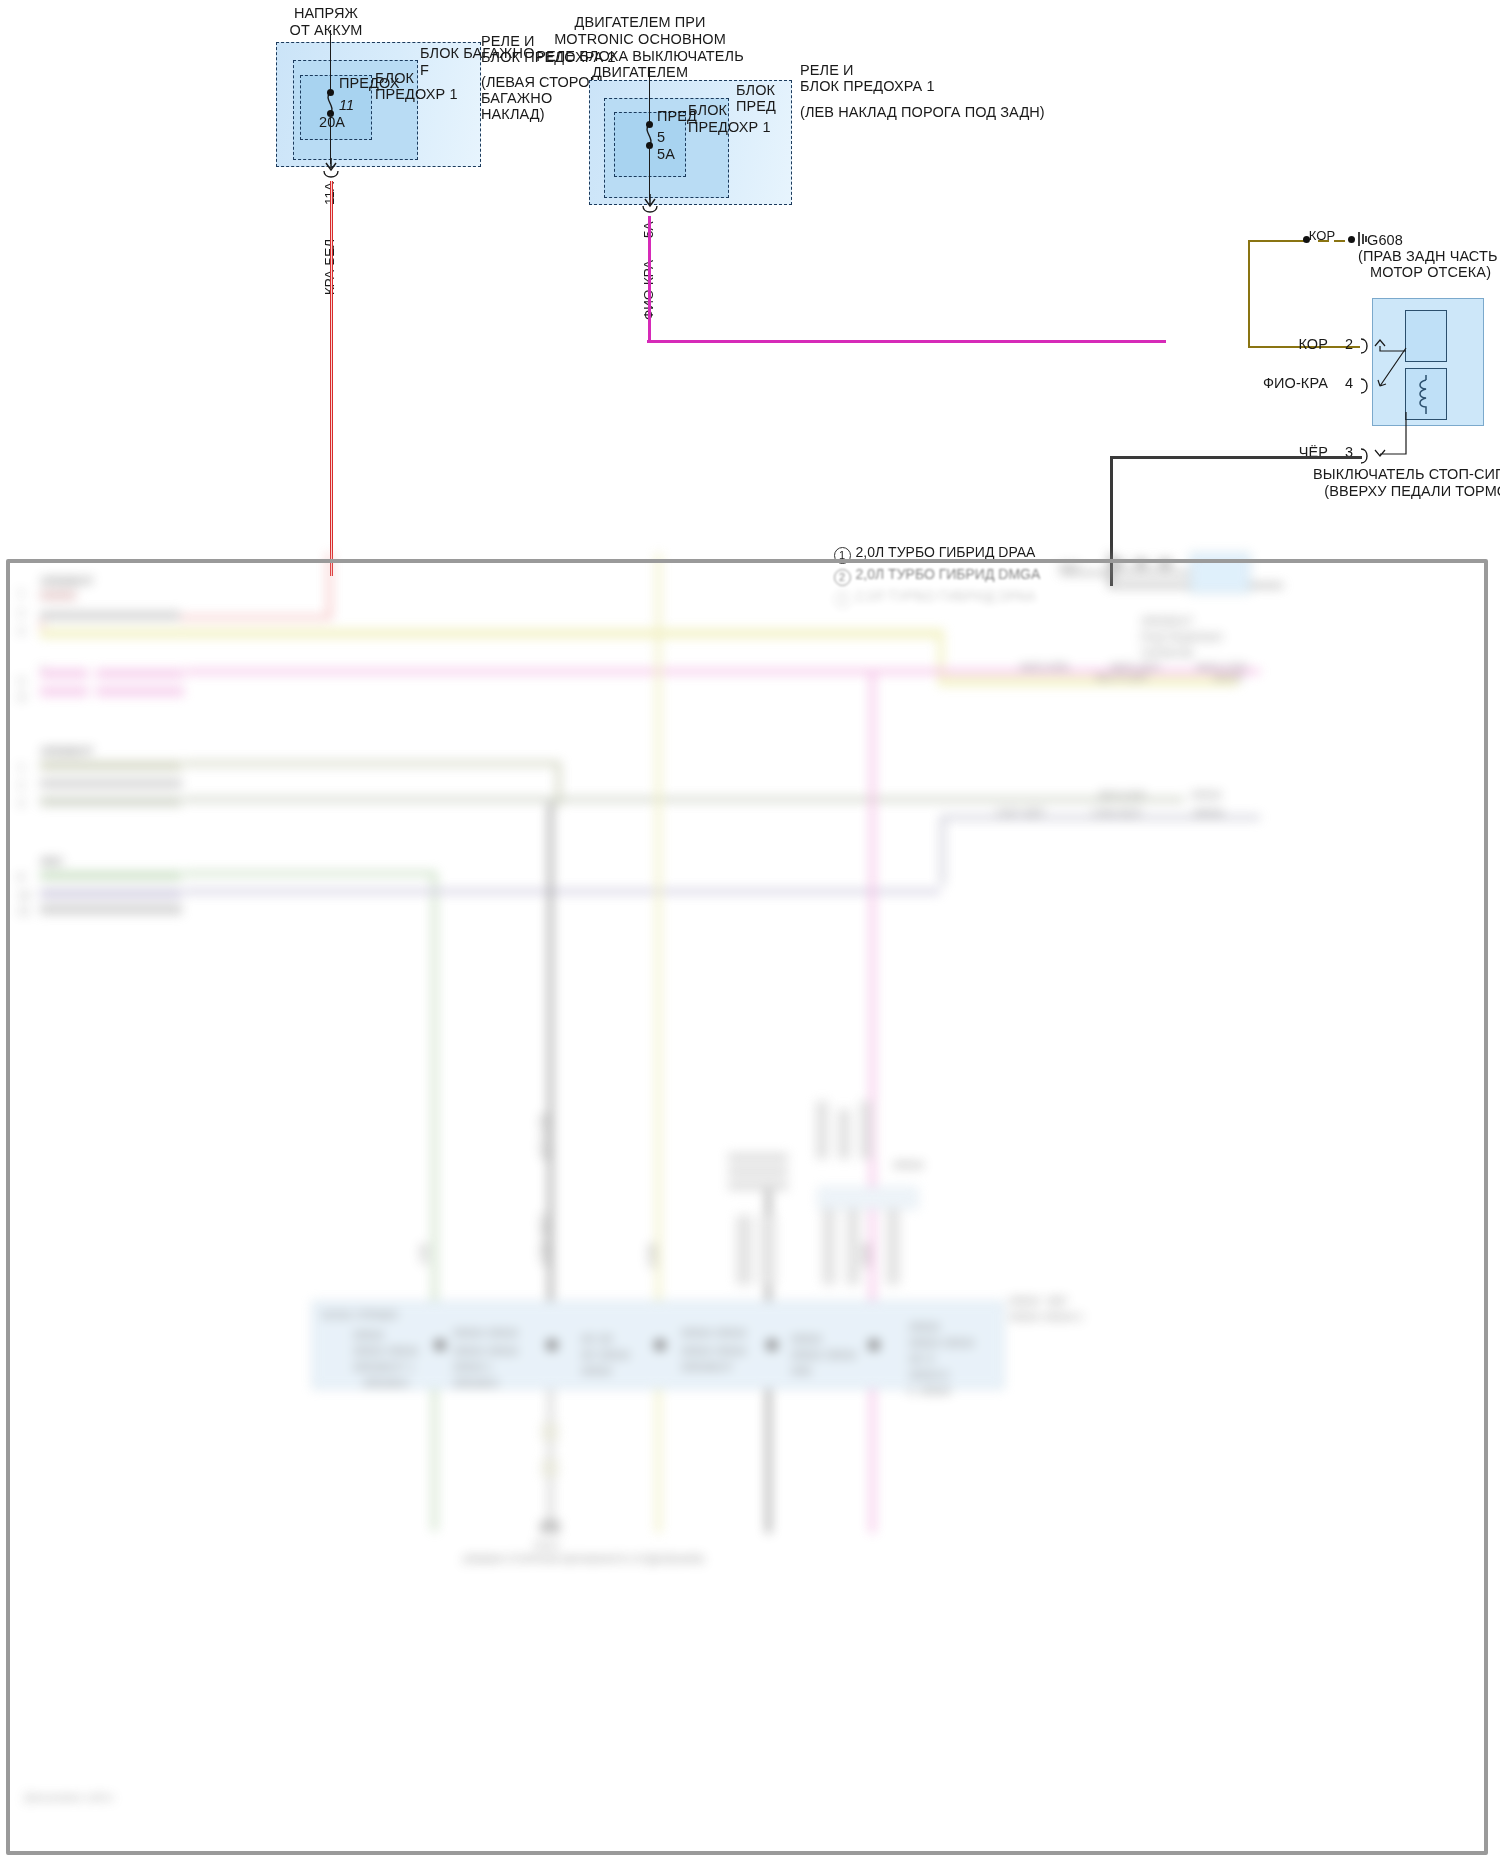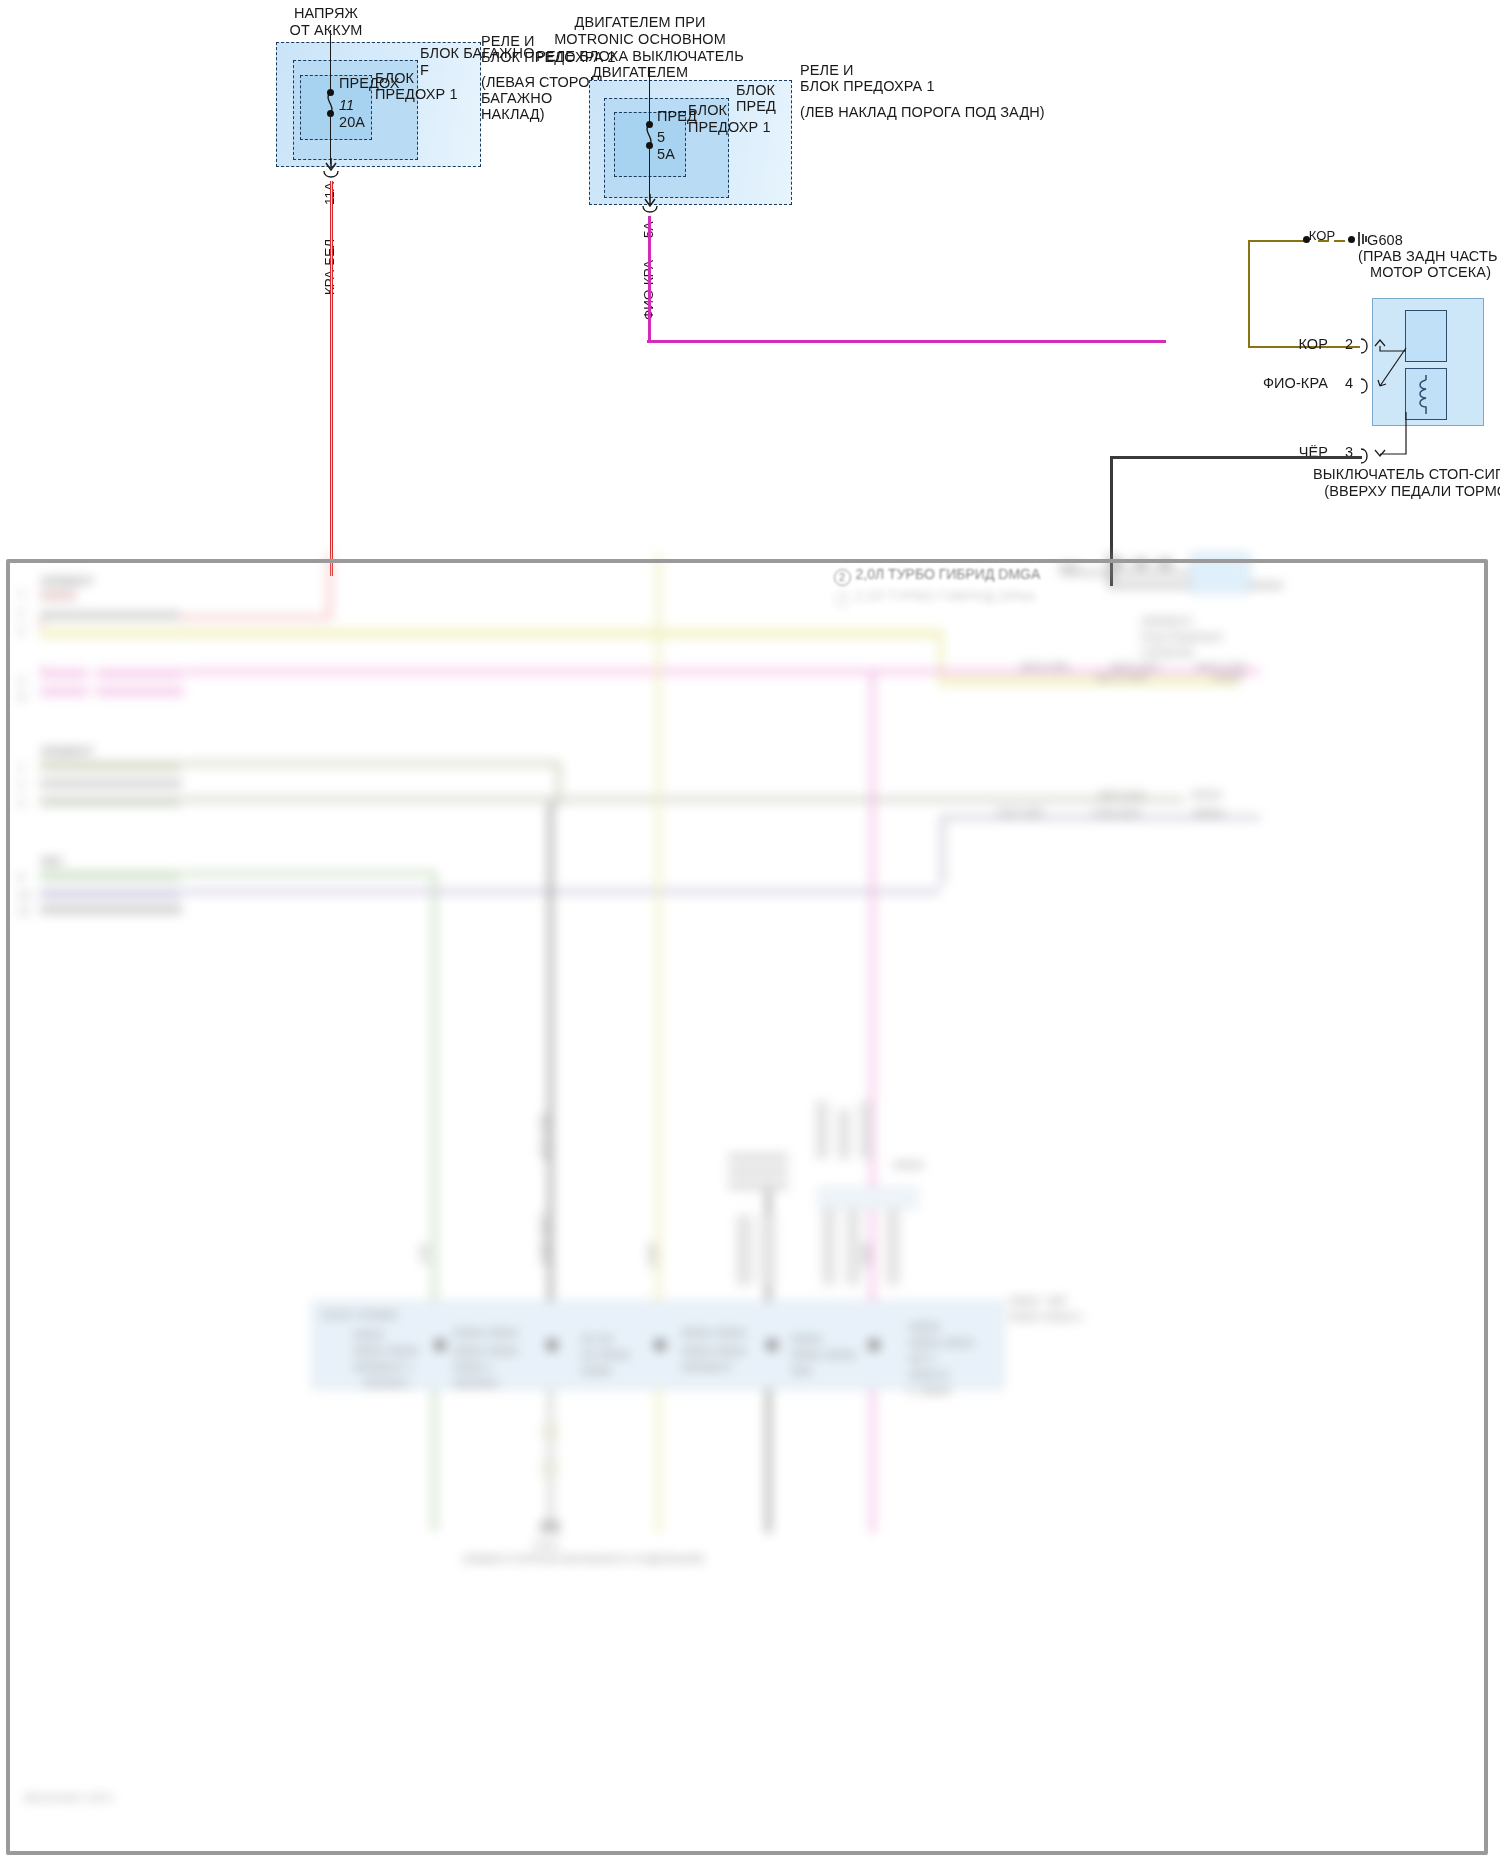--- a/index.html
+++ b/index.html
@@ -148,21 +148,21 @@
   <div class="w wv" style="left:330px;top:114px;width:1.4px;height:50px;background:#1a1a1a;"></div>
   <svg class="abs" style="left:323px;top:158px;" width="16" height="14">
     <path d="M8,0 L8,10 M3,5 L8,12 L13,5" stroke="#1a1a1a" stroke-width="1.5" fill="none"></path>
   </svg>
   <svg class="abs" style="left:322px;top:170px;" width="18" height="12">
     <path d="M2,1 C2,9 16,9 16,1" stroke="#1a1a1a" stroke-width="1.4" fill="none"></path>
   </svg>
 
   <div class="txt" style="left:339px;top:75px;">ПРЕДОХ</div>
   <div class="txt" style="left:339px;top:97px;font-style:italic;">11</div>
-  <div class="txt" style="left:339px;top:114px;">20A</div>
+  <div class="txt" style="left:319px;top:114px;">20A</div>
 
   <div class="vert" style="left:322px;top:205px;">11A</div>
   <div class="vert" style="left:322px;top:295px;">КРА-БЕЛ</div>
 
   <div class="w wv" style="left:329.5px;top:181px;width:3px;height:395px;background:linear-gradient(to right,#d92b2b 0 1px,#f6d5d5 1px 2px,#d92b2b 2px 3px);"></div>
 
   <div class="txt c" style="left:640px;top:14px;">ДВИГАТЕЛЕМ ПРИ</div>
   <div class="txt c" style="left:640px;top:31px;">MOTRONIC ОСНОВНОМ</div>
   <div class="txt c" style="left:640px;top:48px;">РЕЛЕ БЛОКА ВЫКЛЮЧАТЕЛЬ</div>
   <div class="txt c" style="left:640px;top:64px;">ДВИГАТЕЛЕМ</div>
@@ -259,20 +259,23 @@
   </svg>
   <div class="txt r" style="left:1328px;top:444px;">ЧЁР</div>
   <div class="txt" style="left:1345px;top:444px;">3</div>
 
   <div class="w wh" style="left:1110px;top:456px;width:252px;height:2.8px;background:#3a3a3a;"></div>
   <div class="w wv" style="left:1110px;top:456px;width:2.8px;height:130px;background:#3a3a3a;"></div>
 
   <div class="txt c" style="left:1428px;top:466px;">ВЫКЛЮЧАТЕЛЬ СТОП-СИГНАЛА</div>
   <div class="txt c" style="left:1428px;top:483px;">(ВВЕРХУ ПЕДАЛИ ТОРМОЗА)</div>
 
+  <div class="legend" style="left:818px;top:528px;">
+    <span class="lgnum">1</span><span>2,0Л ТУРБО ГИБРИД DPAA</span>
+  </div>
   <div class="legend" style="left:818px;top:550px;opacity:.55;filter:blur(1.2px);">
     <span class="lgnum">2</span><span>2,0Л ТУРБО ГИБРИД DMGA</span>
   </div>
   <div class="legend" style="left:818px;top:572px;opacity:.22;filter:blur(3.5px);">
     <span class="lgnum">3</span><span>2,0Л ТУРБО ГИБРИД DPAA</span>
   </div>
 
   <div id="blurred">
 
     <div class="bl" style="left:327px;top:0px;width:5px;height:65px;background:#f2a8a8;"></div>

